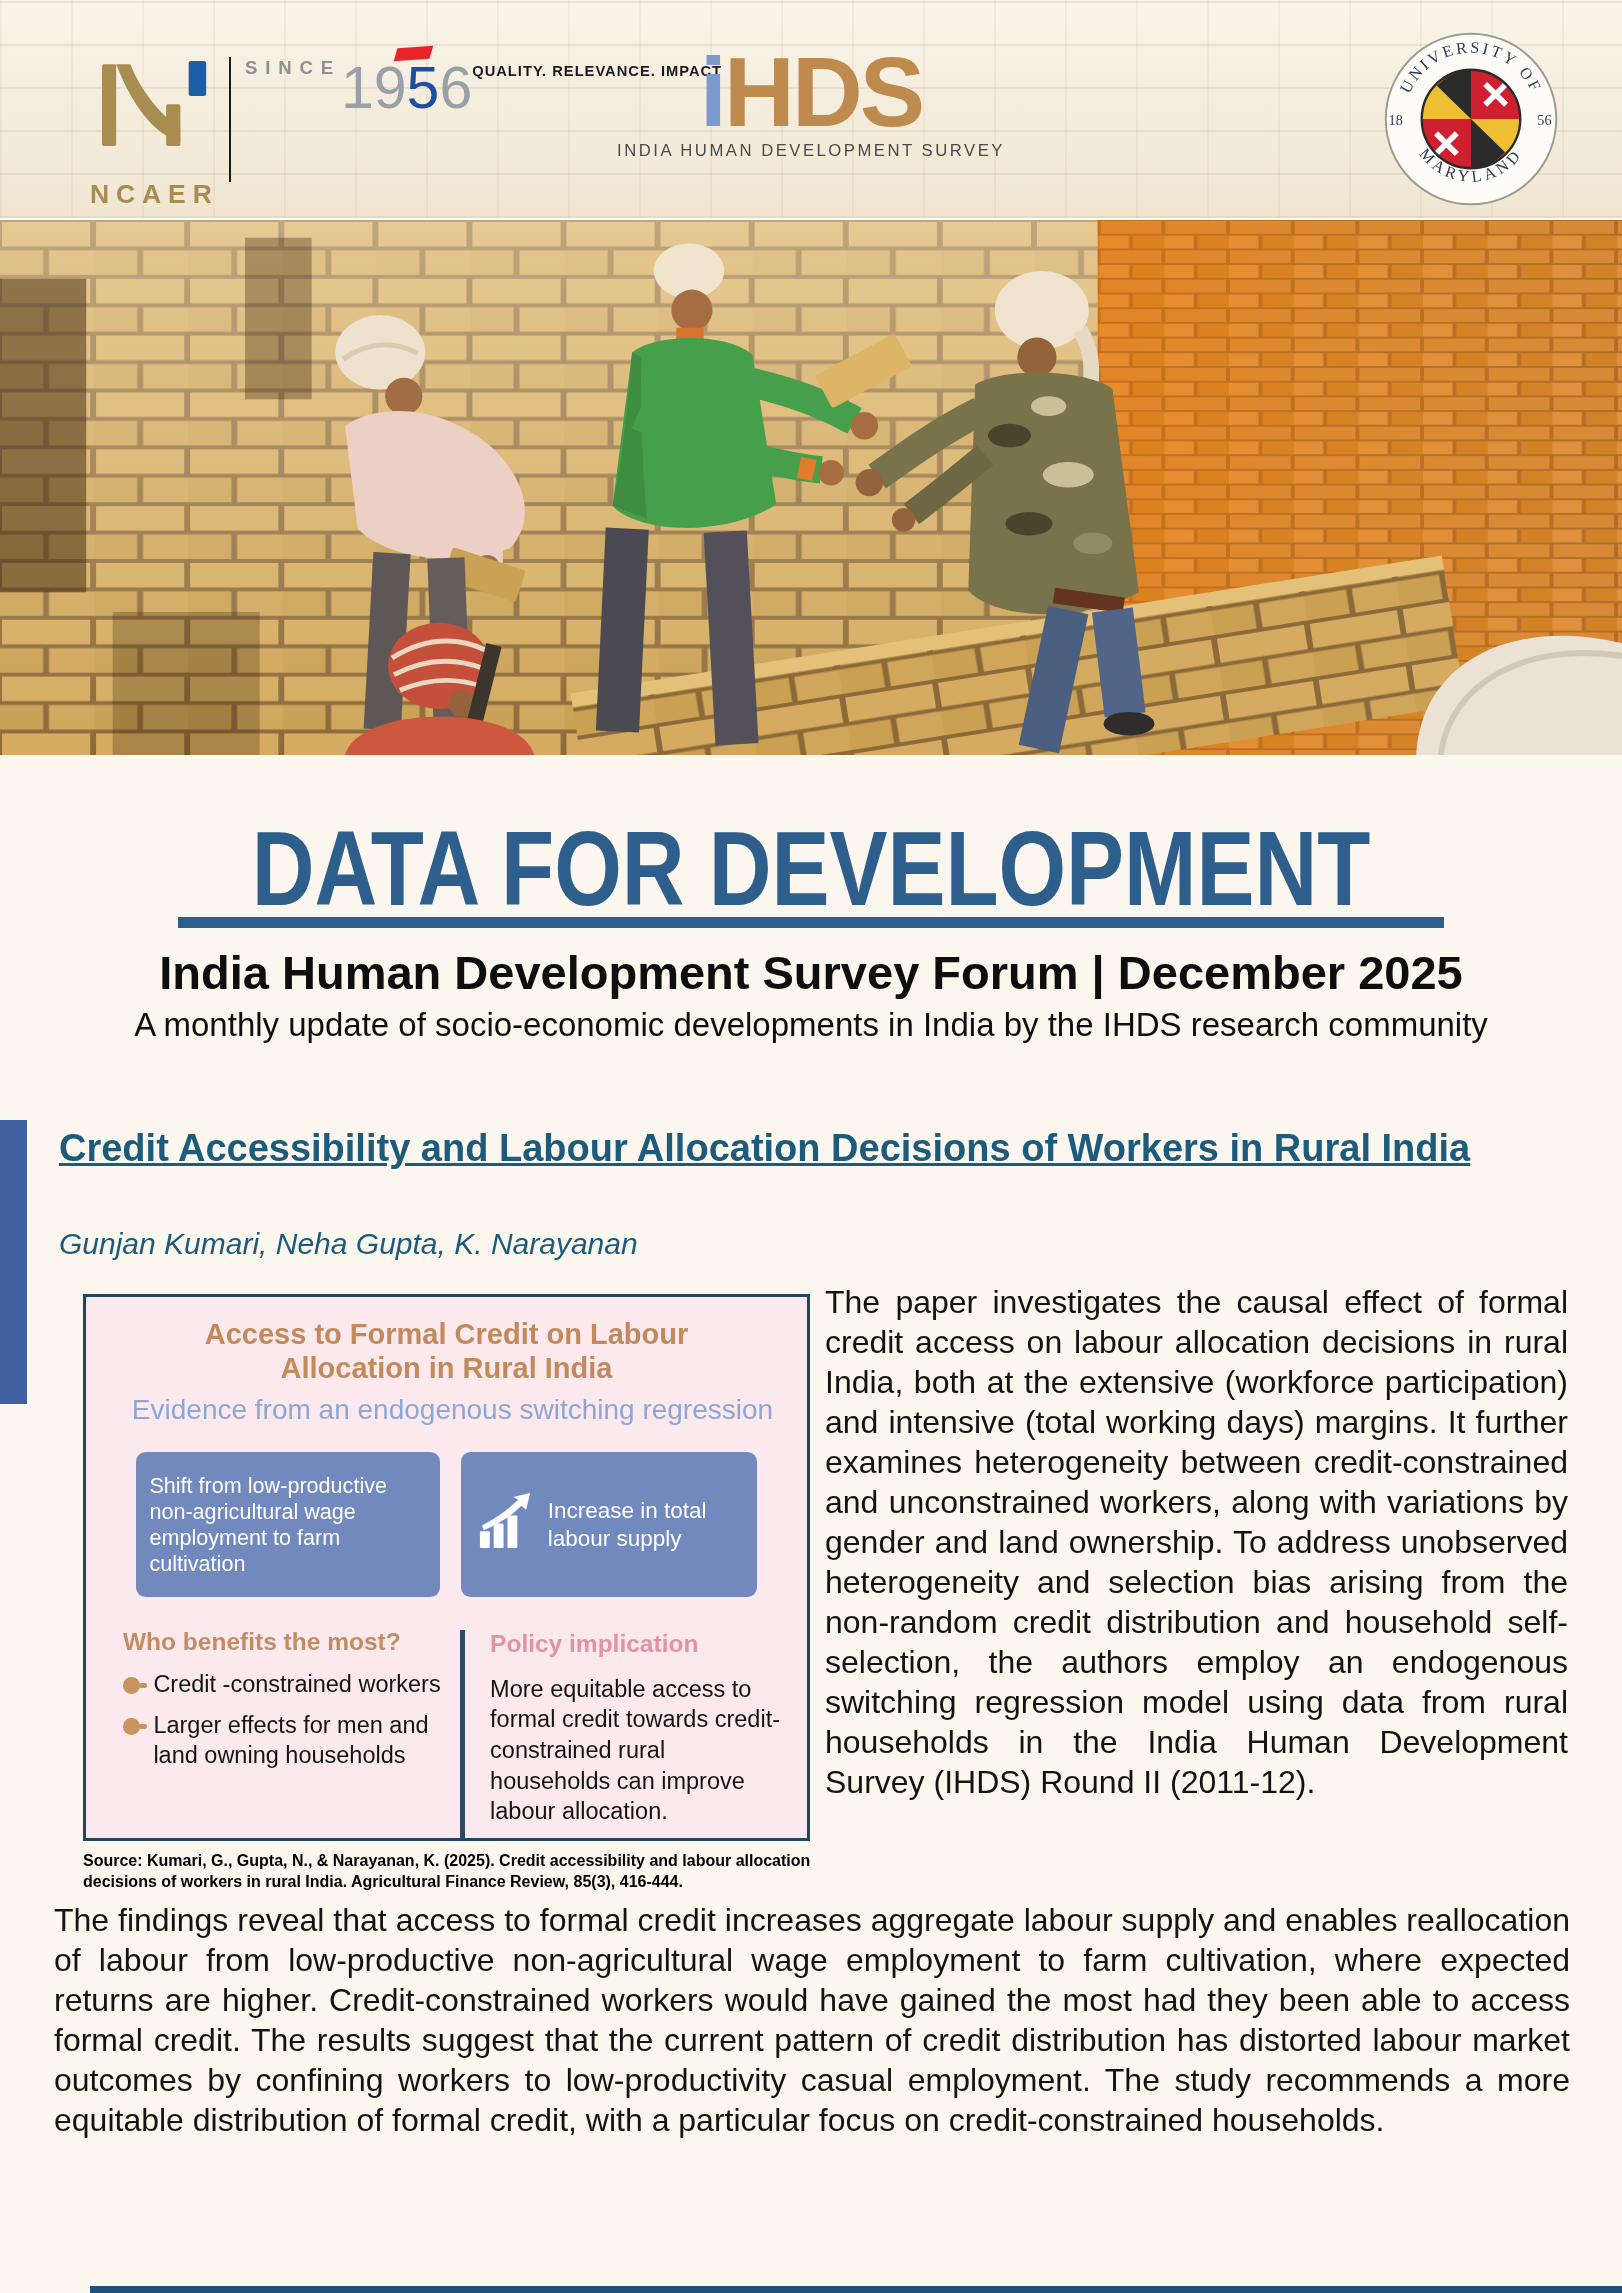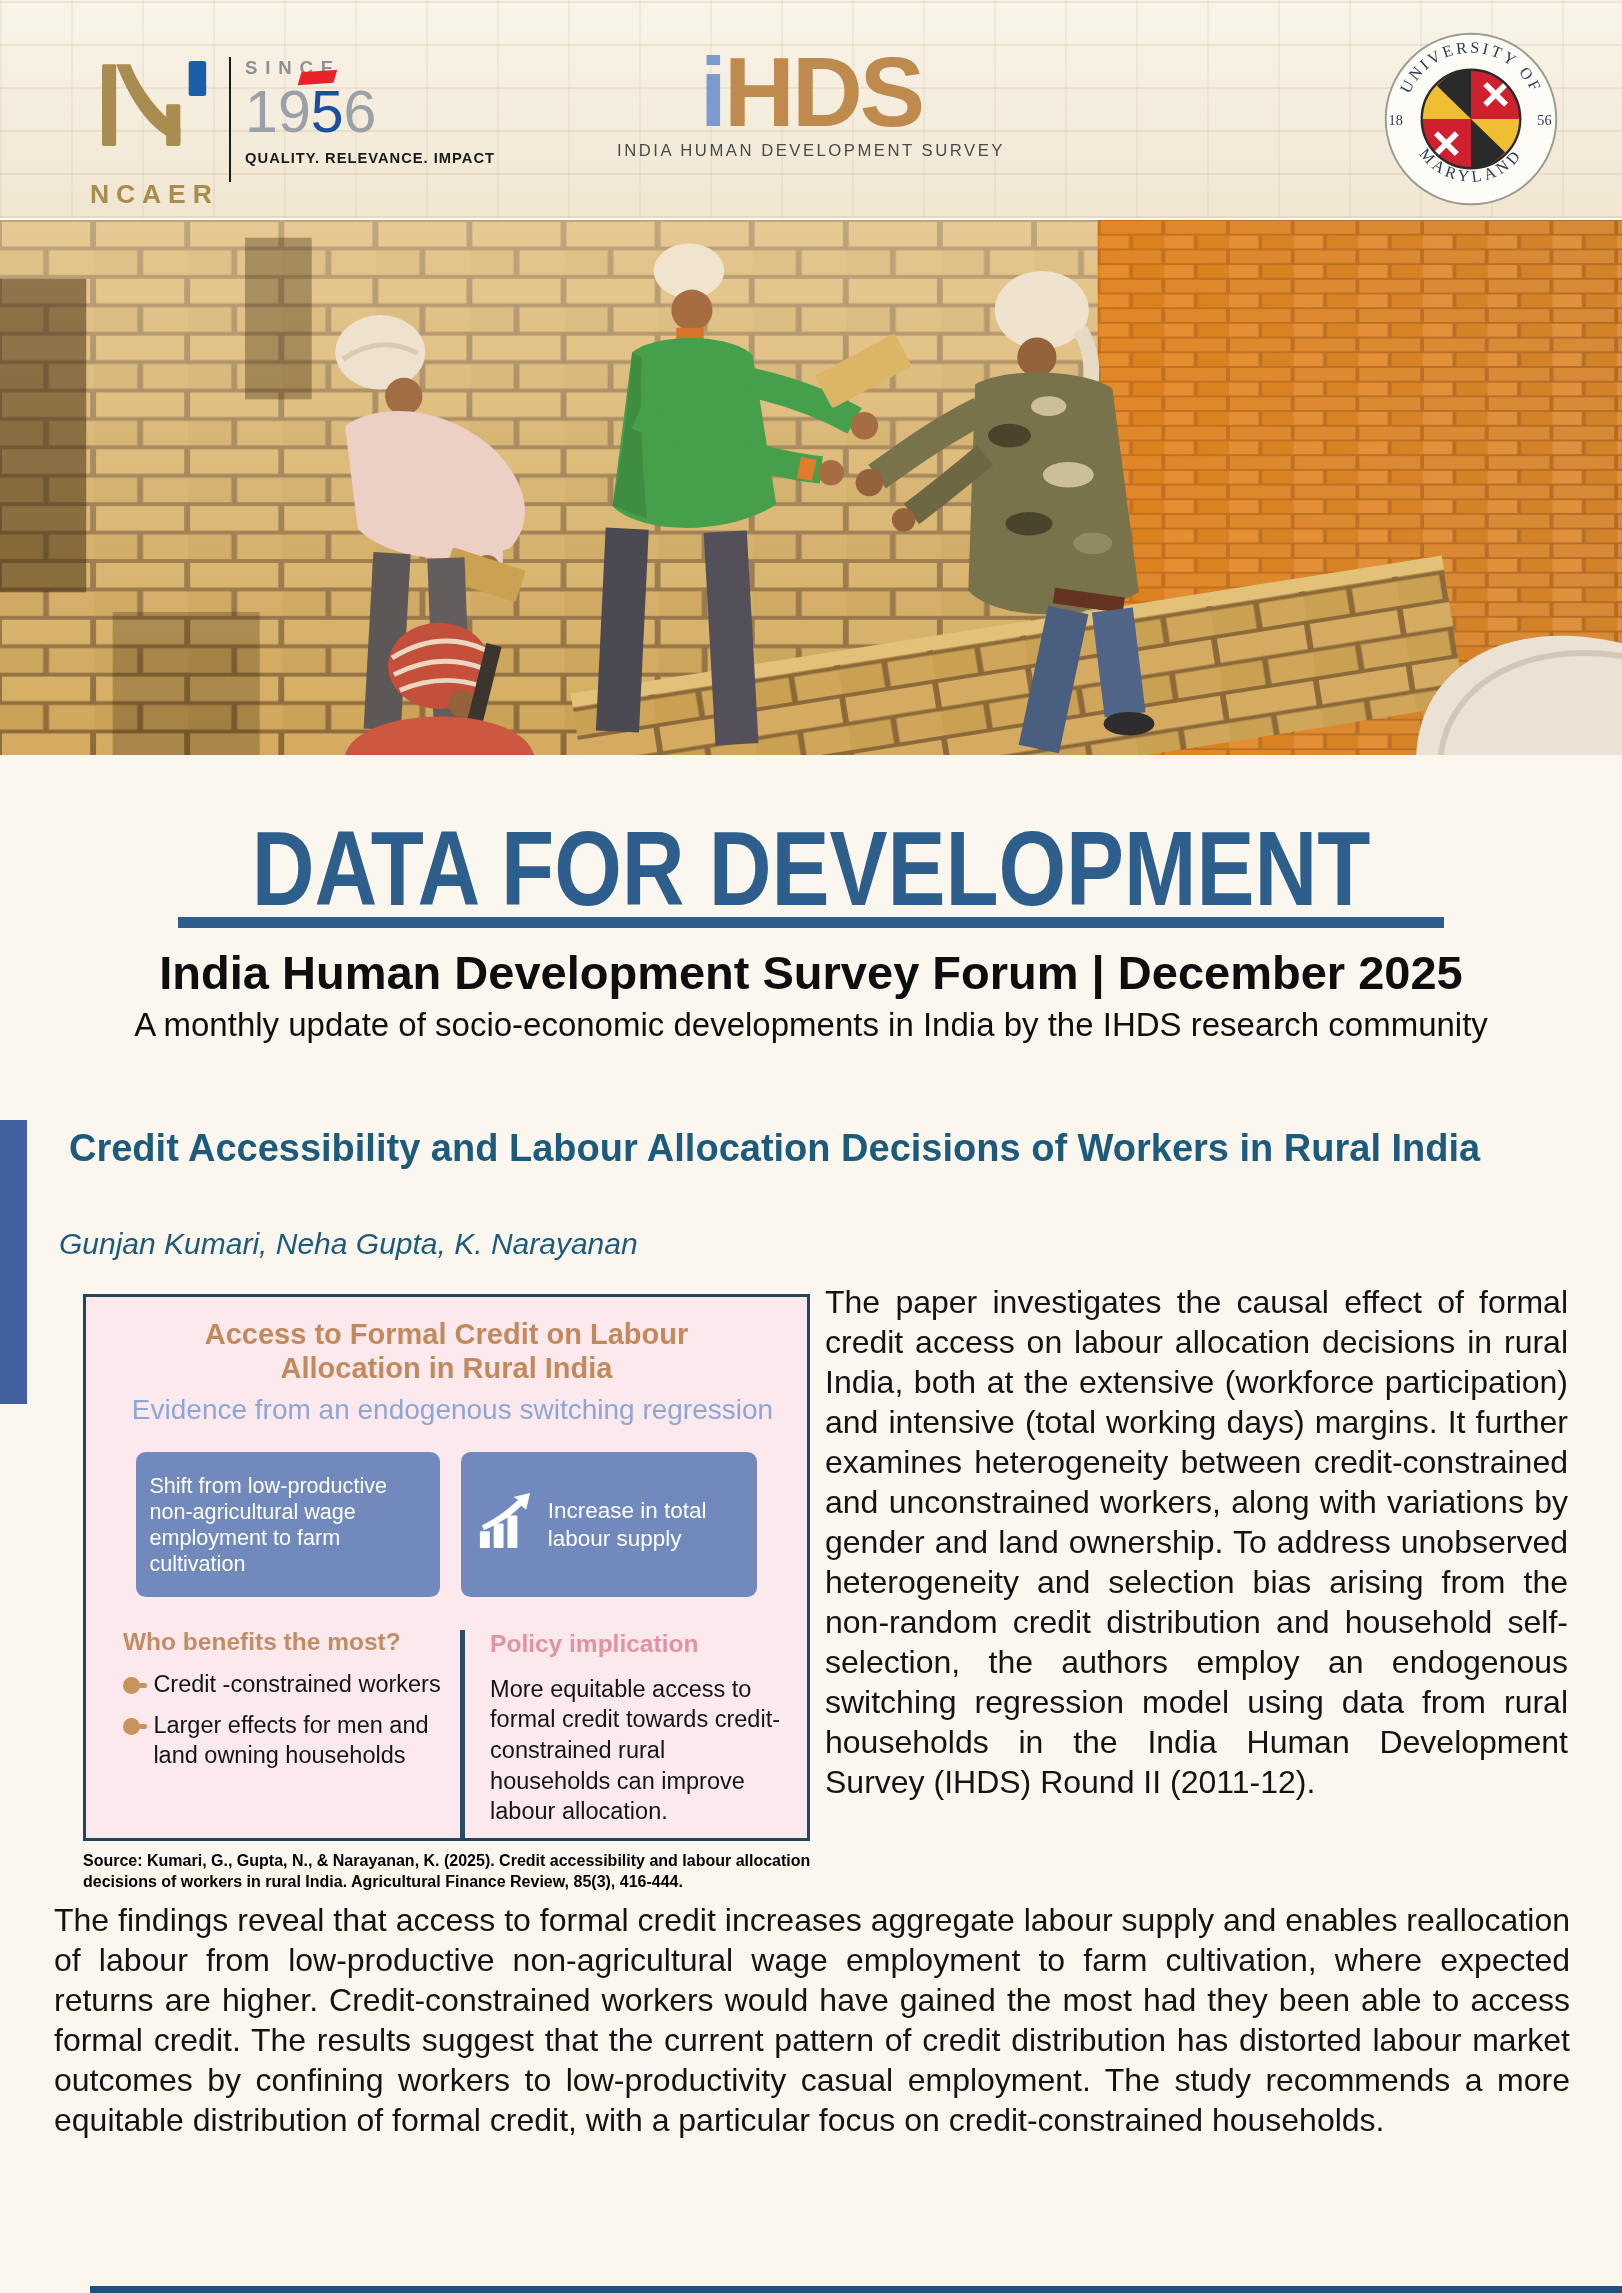--- a/index.html
+++ b/index.html
@@ -14,21 +14,21 @@
     background-color:#f4ecdd;
     background-image:
       repeating-linear-gradient(0deg, rgba(201,182,146,.26) 0 2px, transparent 2px 43px),
       repeating-linear-gradient(90deg, rgba(201,182,146,.18) 0 2px, transparent 2px 71px),
       linear-gradient(180deg,#f9f4ea,#f0e6d1);
   }
   .ncaer{position:absolute;left:90px;top:55px;display:flex;align-items:flex-start;}
   .ncaer-left{display:flex;flex-direction:column;align-items:center;}
   .ncaer-name{font-size:26.5px;font-weight:bold;color:#a98c4f;letter-spacing:6.9px;margin-top:18px;}
   .ncaer-vline{width:2.9px;height:125px;background:#1b1b1b;margin:2px 13.7px 0 9.8px;}
-  .ncaer-right{display:flex;flex-direction:column;}
+  .ncaer-right{display:flex;flex-direction:row;}
   .ncaer-since{font-size:18.6px;color:#8d9094;letter-spacing:7.8px;font-weight:bold;margin-top:2px;}
   .ncaer-year{font-family:Liberation Sans, sans-serif;font-size:59px;color:#9aa0a8;line-height:1;position:relative;margin-top:3.9px;}
   .ncaer-year .five{color:#1c4f9e;}
   .ncaer-flag{position:absolute;top:-11.8px;left:55px;width:35px;height:12.7px;background:#e8232a;transform:skewX(-20deg) rotate(-4deg);}
   .ncaer-tag{font-size:14.7px;font-weight:bold;color:#1a1a1a;margin-top:7.8px;letter-spacing:1px;}
   .ihds{position:absolute;left:50%;transform:translateX(-50%);top:47px;text-align:center;}
   .ihds-word{font-size:98px;font-weight:bold;line-height:.92;letter-spacing:-2.9px;}
   .ihds-i{color:#7d9ace;}
   .ihds-rest{color:#bf8a4e;}
   .ihds-cap{font-size:16.7px;color:#4a4a4a;letter-spacing:2.5px;margin-top:3.9px;}
@@ -43,22 +43,22 @@
   .m-title{position:absolute;top:815px;left:0;width:1622px;text-align:center;
     font-size:106px;font-weight:bold;color:#2e5f8c;letter-spacing:0;
     transform:scaleX(.82);transform-origin:center;white-space:nowrap;line-height:1;}
   .m-rule{position:absolute;top:917px;left:178px;width:1266px;height:10.8px;background:#2e5f8c;}
   .m-sub{position:absolute;top:945px;left:0;width:1622px;text-align:center;
     font-size:47px;font-weight:bold;color:#0e0e0e;}
   .m-tag{position:absolute;top:1006px;left:0;width:1622px;text-align:center;
     font-size:33px;color:#0e0e0e;}
   
   .accent-bar{position:absolute;top:1120px;left:0;width:26.5px;height:284px;background:#41609f;}
-  .a-title{position:absolute;top:1125px;left:69px;width:1451px;
-    font-size:38px;font-weight:bold;color:#1d5b7d;line-height:1.23;}
+  .a-title{position:absolute;top:1125px;left:59px;width:1451px;
+    font-size:38px;font-weight:bold;color:#1d5b7d;line-height:1.23;text-decoration:underline;}
   .a-authors{position:absolute;top:1227px;left:59px;font-size:30px;font-style:italic;color:#1d5b7d;}
   
   .infobox{position:absolute;top:1294px;left:83px;width:727px;height:547px;
     background:#fbe9ee;border:3.9px solid #24455e;box-sizing:border-box;overflow:hidden;}
   .info-title{margin-top:19.6px;padding:0 50px;text-align:center;color:#c28a5c;
     font-weight:bold;font-size:29px;line-height:1.18;}
   .info-sub{margin-top:8.8px;text-align:center;color:#8ea6d4;font-size:28px;padding-left:12px;}
   .cards{display:flex;justify-content:center;gap:21.6px;margin-top:26.5px;}
   .card{background:#7289bd;border-radius:9.8px;color:#ffffff;box-sizing:border-box;
     display:flex;align-items:center;}

